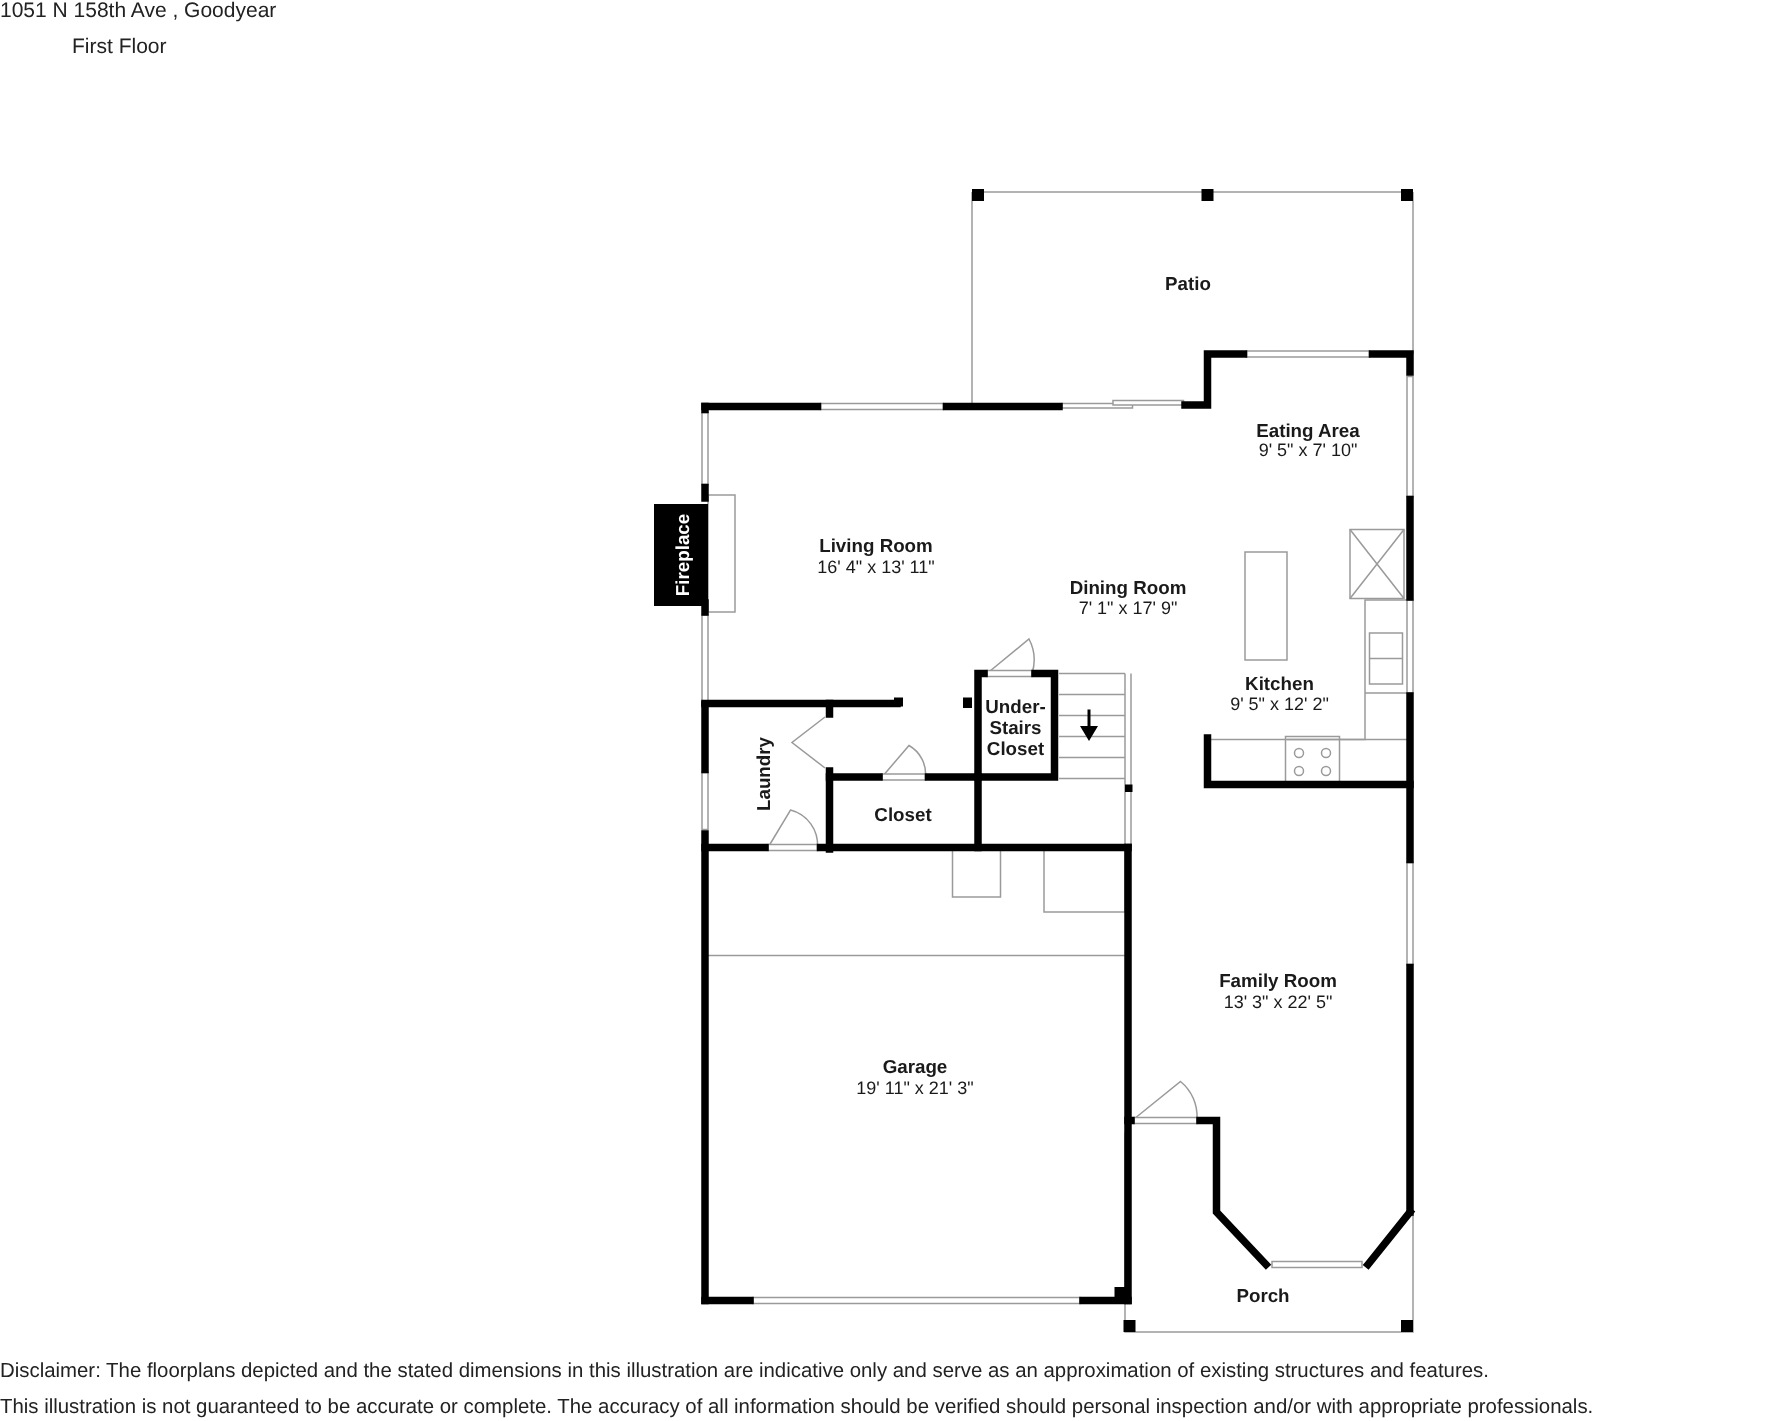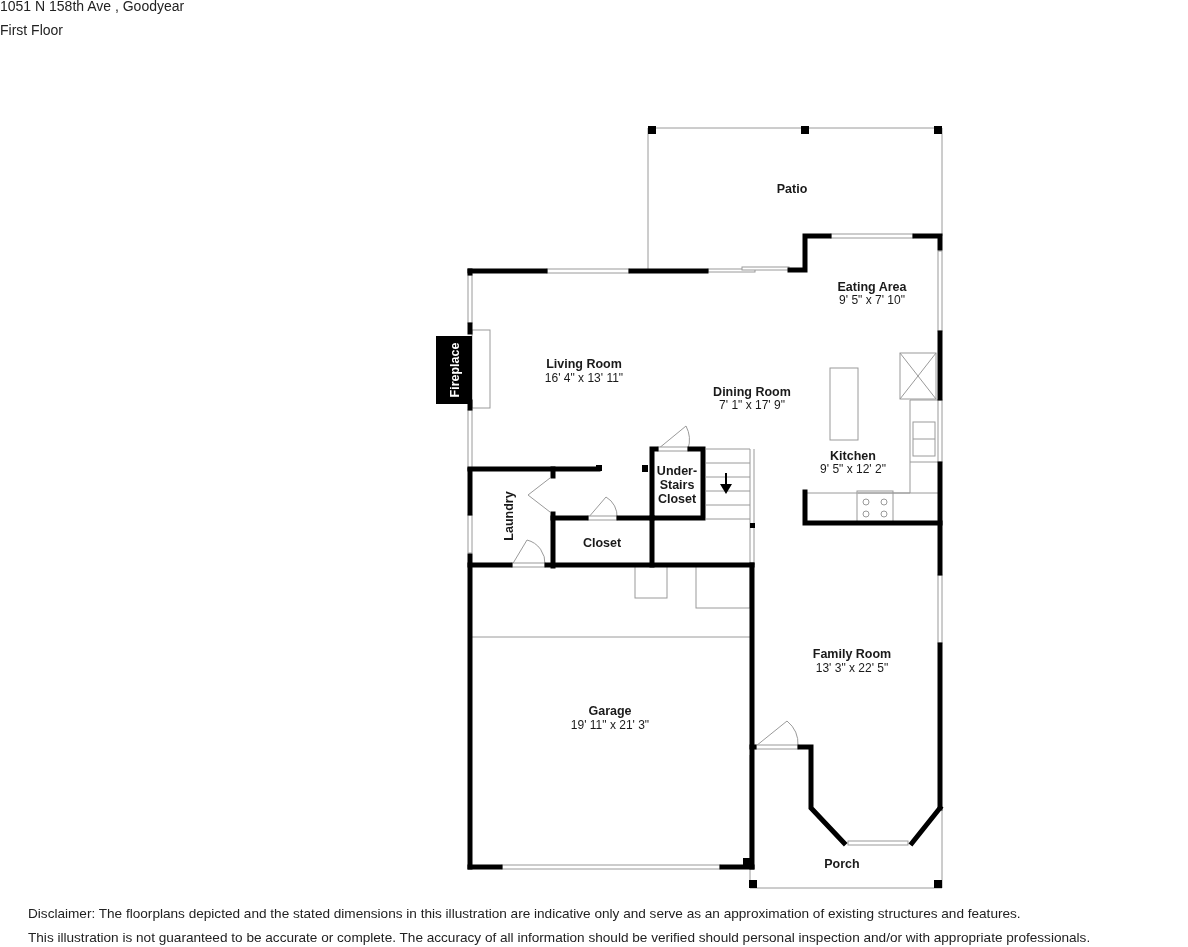--- a/index.html
+++ b/index.html
@@ -1,28 +1,28 @@
 <!DOCTYPE html>
 <html><head>
 <meta charset="utf-8">
 <style>
   html, body { margin: 0; padding: 0; background: #ffffff; }
   body { width: 1188px; height: 947px; position: relative; overflow: hidden;
          font-family: "Liberation Sans", "DejaVu Sans", sans-serif; color: #1a1a1a; }
   .hdr { position: absolute; left: 0; font-size: 14px; line-height: 17px; color: #222; white-space: nowrap; }
-  .disc { position: absolute; left: 0; font-size: 13.6px; line-height: 17px; color: #222; white-space: nowrap; padding-left: 28px; }
+  .disc { position: absolute; left: 0; font-size: 13.6px; line-height: 17px; color: #222; white-space: nowrap; }
   svg { position: absolute; left: 0; top: 0; }
   .rn { font-family: "Liberation Sans", sans-serif; font-size: 12.5px; font-weight: bold; fill: #1a1a1a; text-anchor: middle; }
   .rd { font-family: "Liberation Sans", sans-serif; font-size: 12px; fill: #1a1a1a; text-anchor: middle; }
 </style>
 </head>
 <body>
 
 <div class="hdr" style="top:-2px;">1051 N 158th Ave , Goodyear</div>
-<div class="hdr" style="top:22px;">First Floor</div>
+<div class="hdr" style="top:22px;margin-left:48px;">First Floor</div>
 
 <svg width="1188" height="947" viewBox="0 0 1188 947">
 
   <g stroke="#9a9a9a" stroke-width="1" fill="none">
 
     <line x1="648" y1="128" x2="942" y2="128"></line>
     <line x1="648" y1="128" x2="648" y2="270"></line>
     <line x1="942" y1="128" x2="942" y2="236"></line>
 
     <rect x="547" y="269" width="82" height="4" fill="#fff"></rect>

